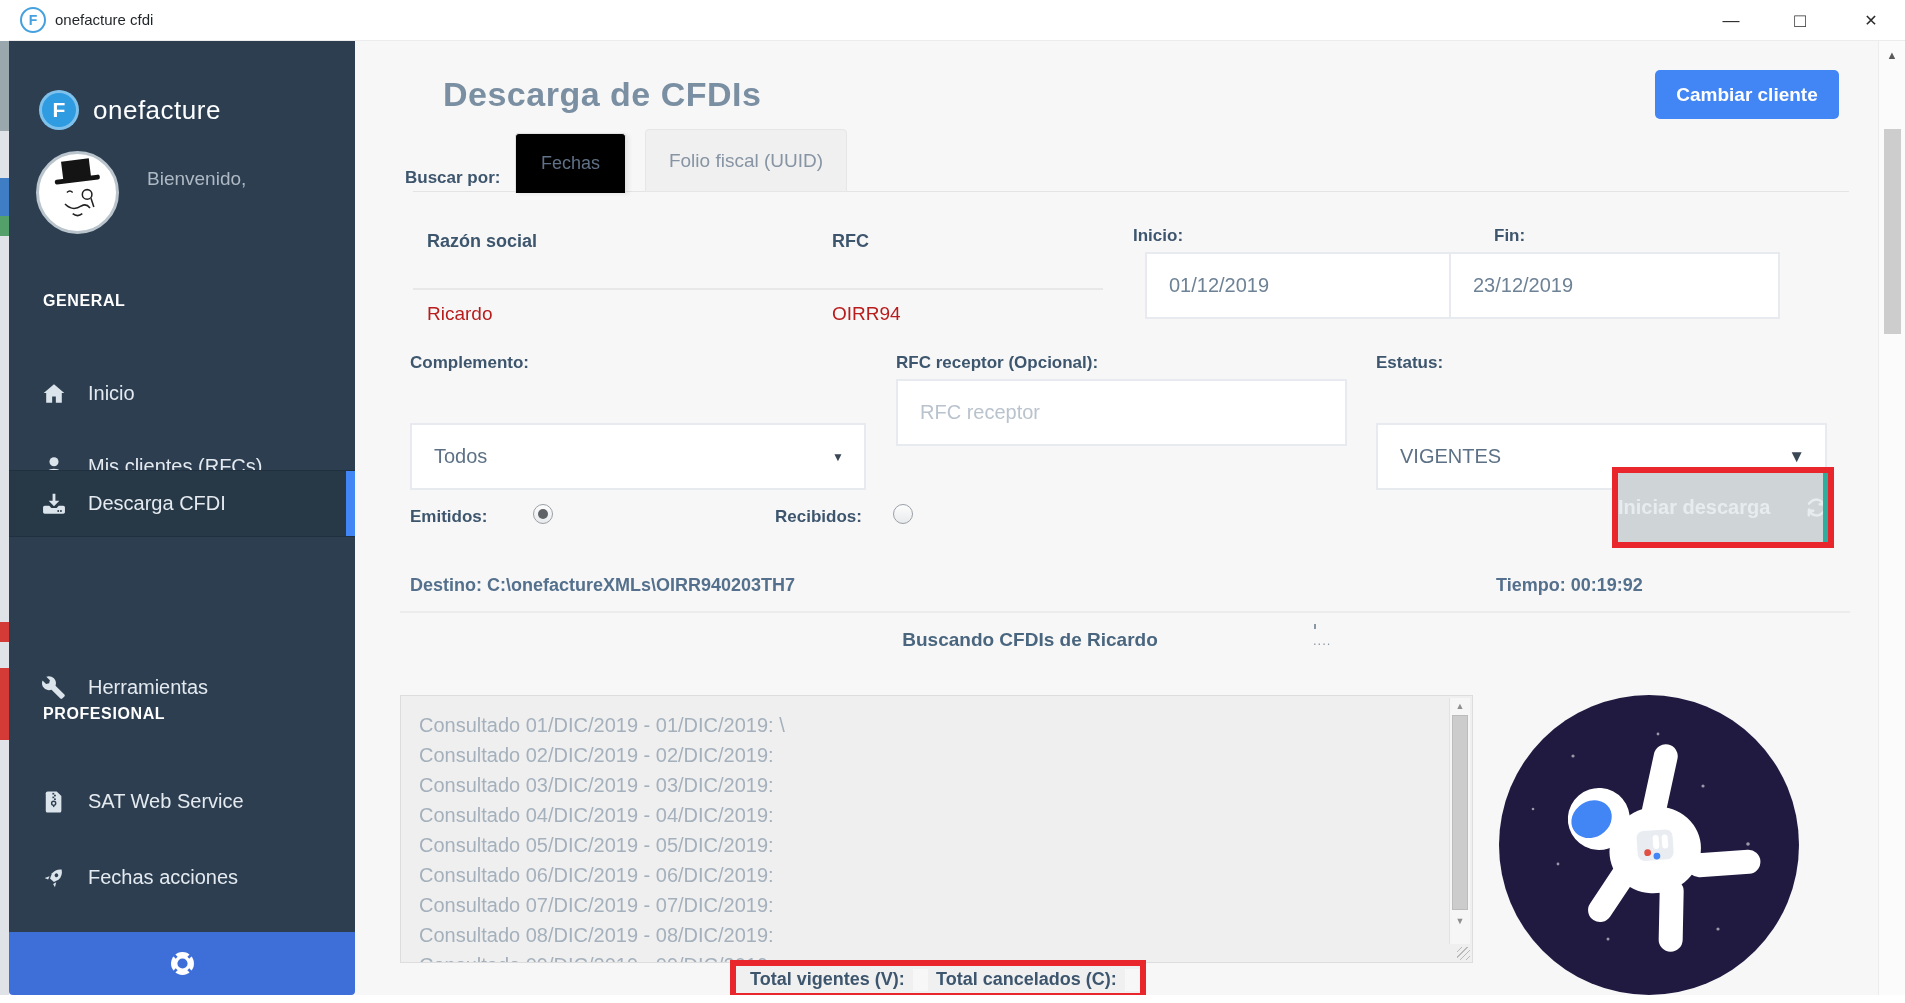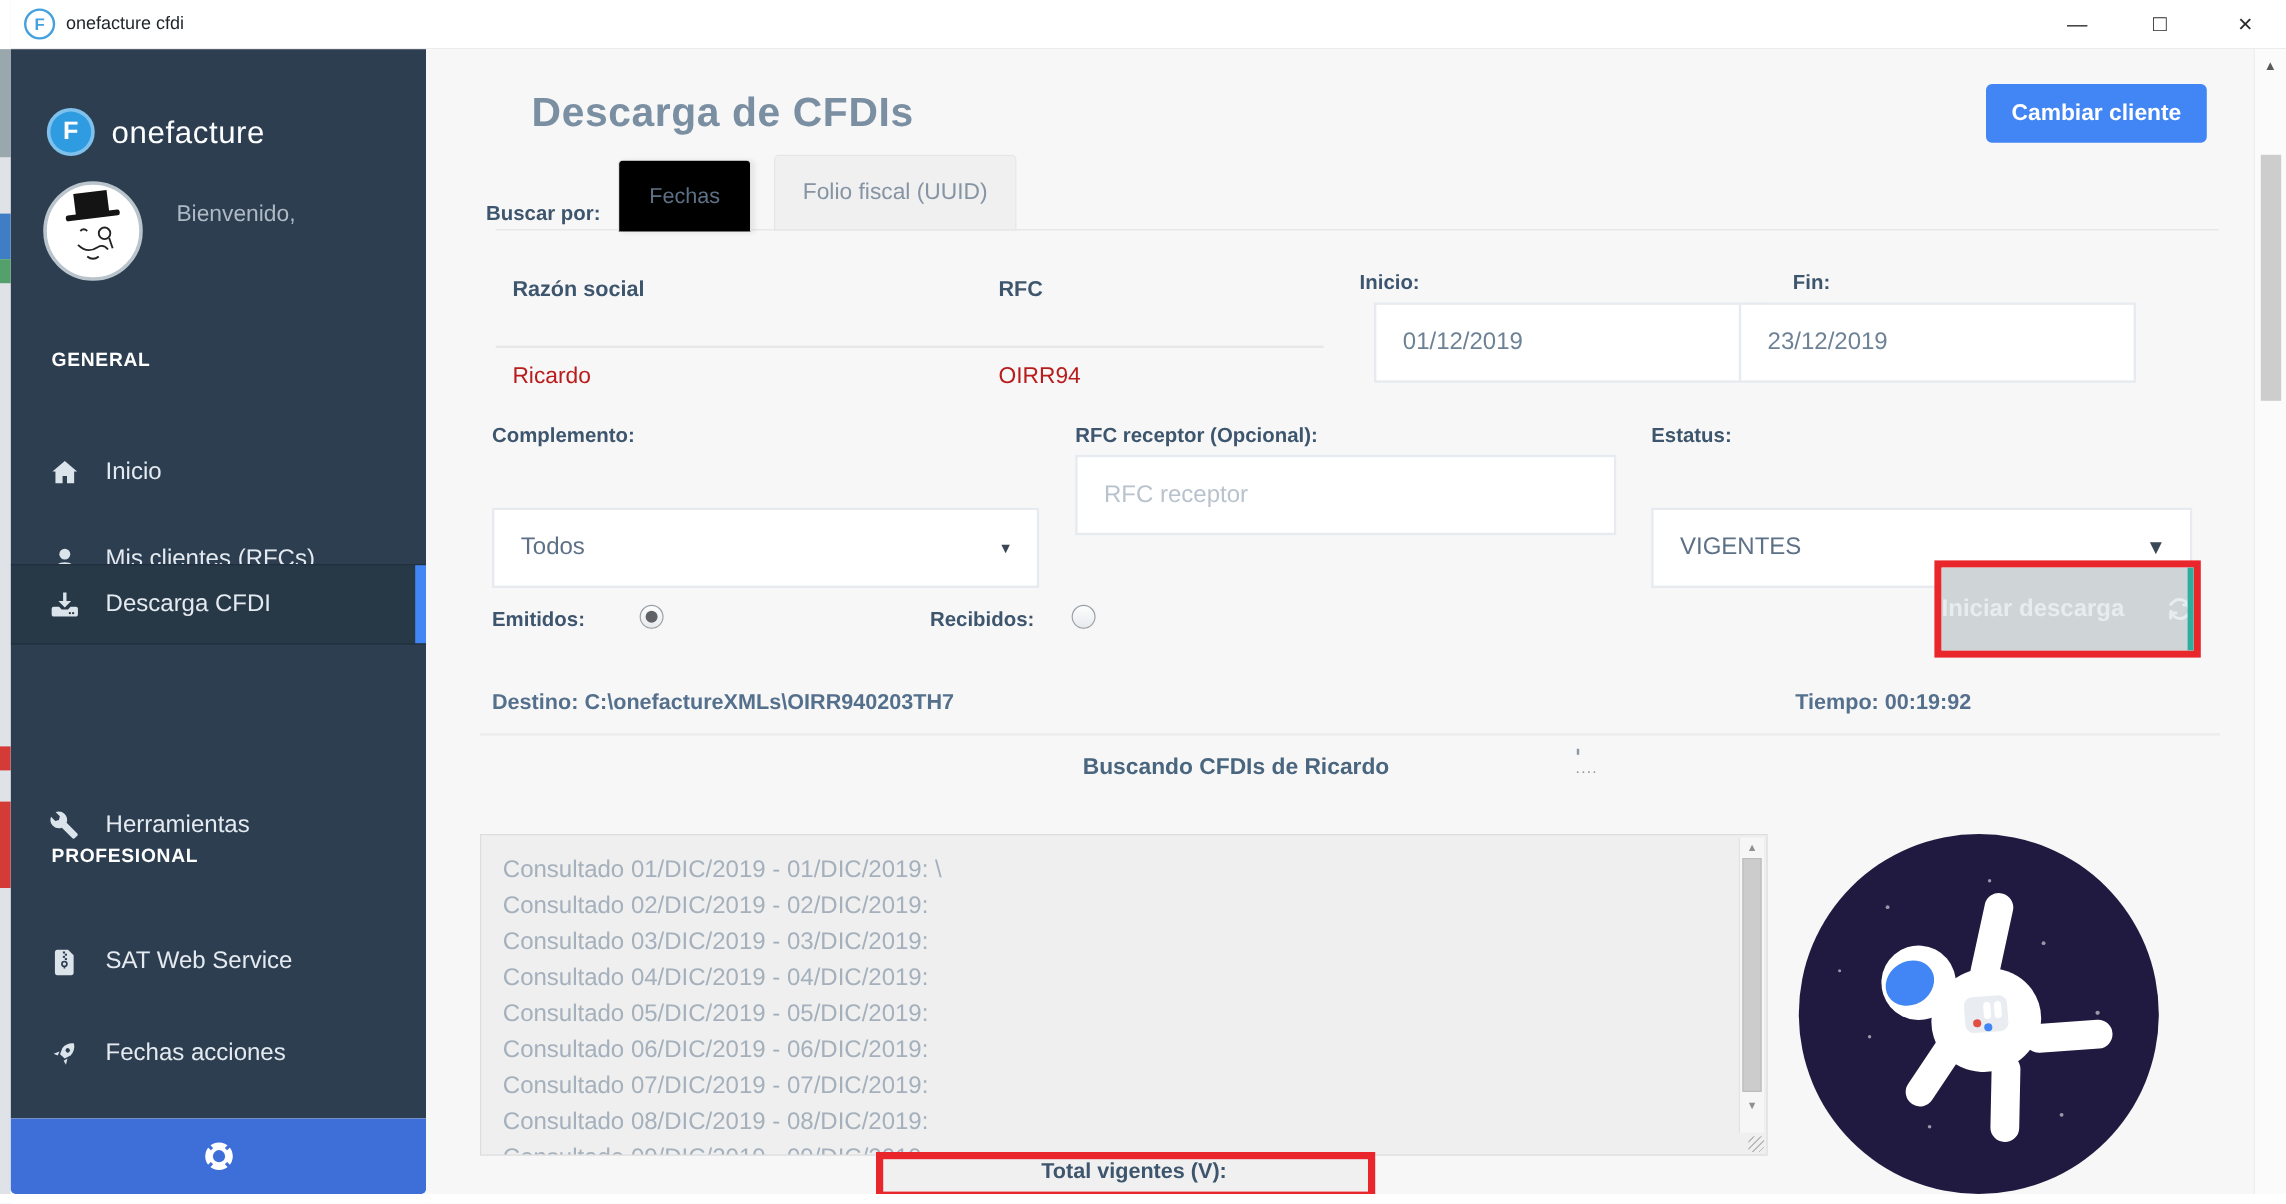--- a/index.html
+++ b/index.html
@@ -98,21 +98,21 @@
          overflow:hidden; padding:14px 0 0 18px; }
   .log-line { font-size:20px; line-height:30px; color:#a4b0bc; white-space:pre; }
   .log-sb { position:absolute; right:2px; top:2px; width:21px; height:246px; background:#f6f6f6; border-left:1px solid #e2e2e2; }
   .log-sb .arr { position:absolute; left:0; width:20px; text-align:center; font-size:9px; color:#8f8f8f; }
   .log-sb .arr-up { top:3px; } .log-sb .arr-down { top:218px; }
   .log-sb .thumb { position:absolute; left:2px; top:17px; width:16px; height:195px; background:#cccccc; border:1px solid #bcbcbc; }
   .resize-grip { position:absolute; right:2px; bottom:2px; width:13px; height:13px;
                  background:repeating-linear-gradient(135deg, transparent 0 3px, #b9b9b9 3px 4px); }
 
   #red-total-box { left:375px; top:919px; width:416px; height:39px; background:#f0f0f0; display:flex; align-items:center;
-                   padding-left:14px; gap:8px; z-index:6;flex-direction:column; }
+                   padding-left:14px; gap:8px; z-index:6; }
   .total-lbl { font-size:18px; font-weight:bold; color:#3d566e; white-space:pre; }
   .total-val { width:26px; height:22px; background:#f7f7f7; }
 
   .astro { position:absolute; left:1143px; top:653px; width:302px; height:302px; }
 
   
   #main-scrollbar { position:absolute; left:1878px; top:41px; width:27px; height:962px; background:#fbfbfb; border-left:1px solid #ececec; }
   #main-scrollbar .arr { position:absolute; left:0; top:8px; width:26px; text-align:center; font-size:11px; color:#5a5a5a; }
   #main-scrollbar .thumb { position:absolute; left:5px; top:88px; width:17px; height:205px; background:#cdcdcd; }
 

